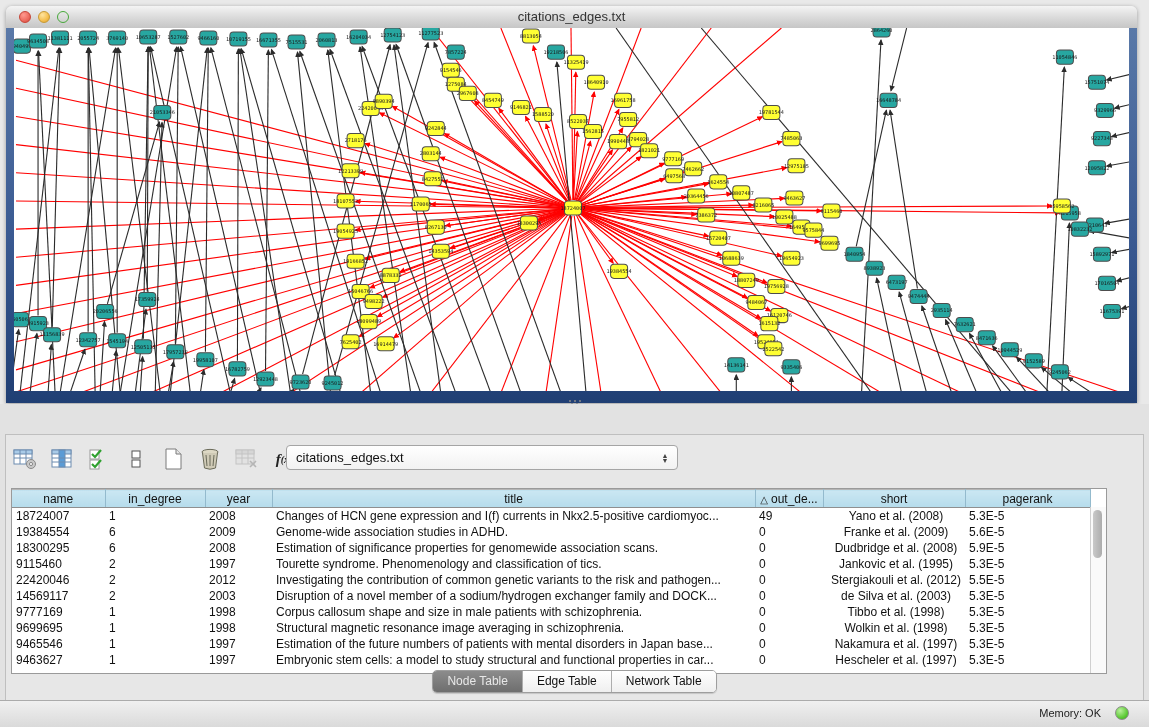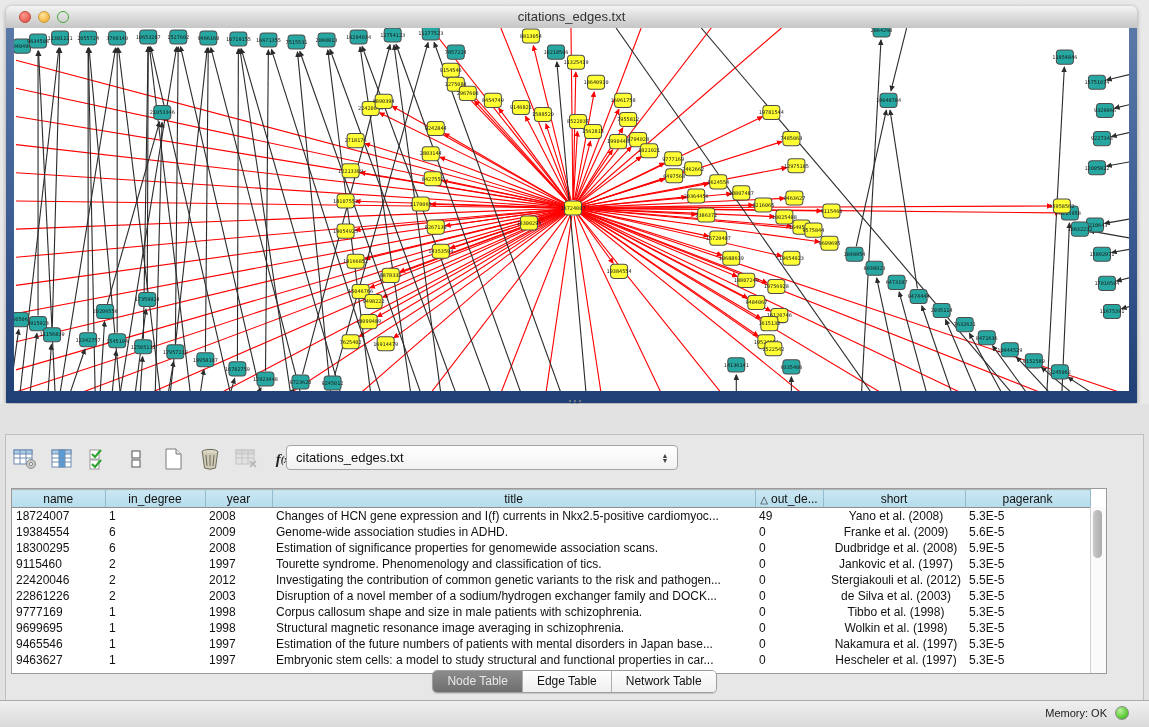--- a/index.html
+++ b/index.html
@@ -68,21 +68,21 @@
   .tabgroup{display:flex;border:1px solid #9e9e9e;border-radius:5px;overflow:hidden;
     box-shadow:0 1px 1px rgba(0,0,0,.15);}
   .tab{padding:3px 14px 4px;font-size:12px;color:#111;
     background:linear-gradient(180deg,#FFFFFF,#EFEFEF);border-left:1px solid #ADADAD;cursor:default;}
   .tab:first-child{border-left:none;}
   .tab.sel{background:linear-gradient(180deg,#8C8C8C,#6E6E6E);color:#E8E8E8;}
 
   
   #statusbar{position:absolute;left:0;top:700px;width:1149px;height:27px;
     background:linear-gradient(180deg,#F0F0F0,#DADADA);border-top:1px solid #ABABAB;box-sizing:border-box;}
-  .mem{position:absolute;right:42px;top:6px;font-size:11px;color:#222;}
+  .mem{position:absolute;right:48px;top:6px;font-size:11px;color:#222;}
   .memdot{position:absolute;right:20px;top:5px;width:14px;height:14px;border-radius:50%;
     background:radial-gradient(circle at 35% 30%,#B9F09B,#59C832 65%,#3EA31F);border:1px solid #8a8a8a;box-sizing:border-box;}
 </style>
 </head>
 <body>
 
 <div id="app">
 
   <div id="net-window">
     <div class="titlebar">
@@ -933,34 +933,34 @@
                 <td>0</td>
                 <td class="c-center">Dudbridge et al. (2008)</td>
                 <td>5.9E-5</td>
               </tr>
               <tr>
                 <td>9115460</td>
                 <td>2</td>
                 <td>1997</td>
                 <td>Tourette syndrome. Phenomenology and classification of tics.</td>
                 <td>0</td>
-                <td class="c-center">Jankovic et al. (1997)</td>
+                <td class="c-center">Jankovic et al. (1995)</td>
                 <td>5.3E-5</td>
               </tr>
               <tr>
                 <td>22420046</td>
                 <td>2</td>
                 <td>2012</td>
                 <td>Investigating the contribution of common genetic variants to the risk and pathogen...</td>
                 <td>0</td>
                 <td class="c-center">Stergiakouli et al. (2012)</td>
                 <td>5.5E-5</td>
               </tr>
               <tr>
-                <td>22861226</td>
+                <td>14569117</td>
                 <td>2</td>
                 <td>2003</td>
                 <td>Disruption of a novel member of a sodium/hydrogen exchanger family and DOCK...</td>
                 <td>0</td>
                 <td class="c-center">de Silva et al. (2003)</td>
                 <td>5.3E-5</td>
               </tr>
               <tr>
                 <td>9777169</td>
                 <td>1</td>

